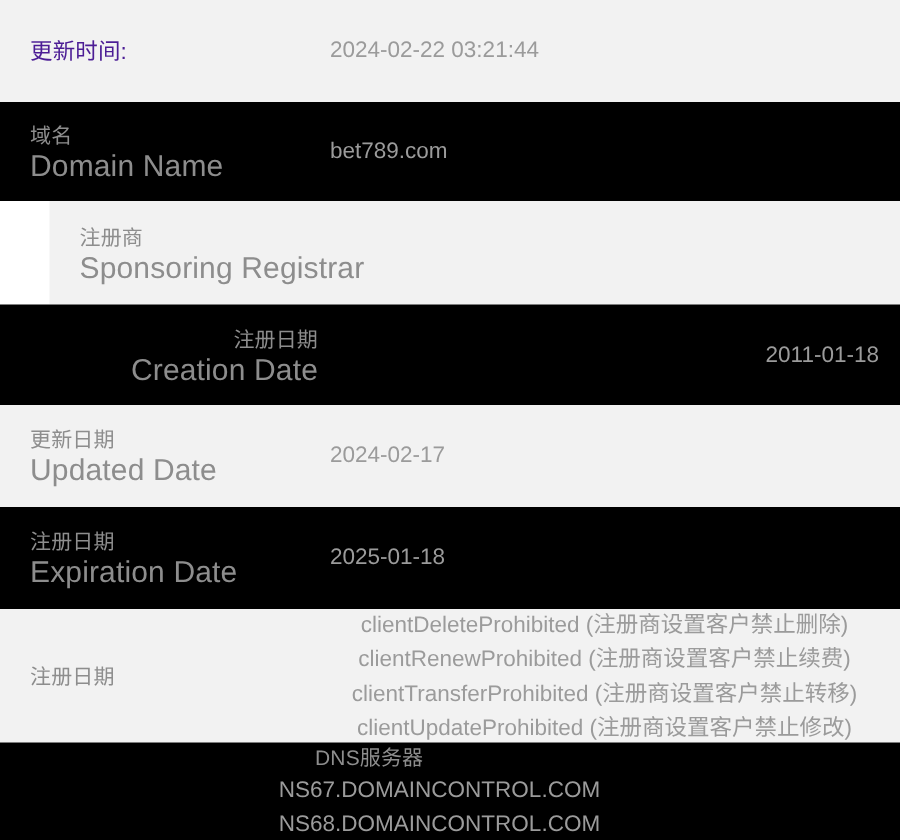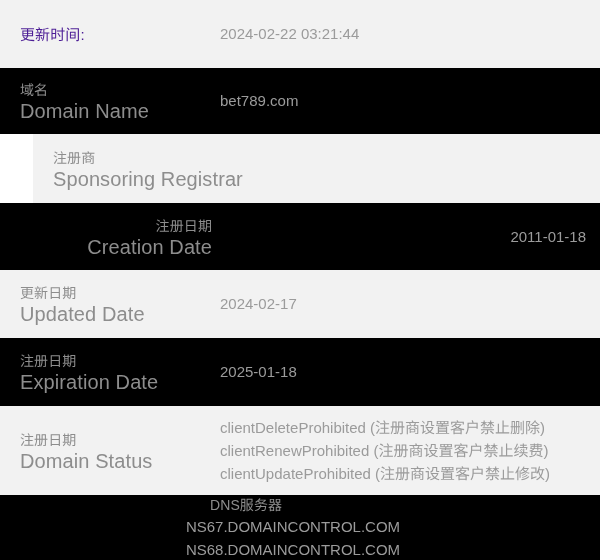--- a/index.html
+++ b/index.html
@@ -84,20 +84,21 @@
   }
   .value-line {
     display: block;
     font-size: 15px;
     line-height: 22px;
     color: #9b9b9b;
     white-space: nowrap;
   }
   .value-cell.multi .value-line {
     line-height: 23px;
+    text-align: center;
   }
 </style>
 </head>
 <body>
 
 <div id="whois-table">
 
   <div class="whois-row shade-a row-h-68">
     <div class="label-cell">
       <span class="label-single">更新时间:</span>
@@ -150,25 +151,25 @@
       <span class="label-en">Expiration Date</span>
     </div>
     <div class="value-cell">
       <span class="value-line">2025-01-18</span>
     </div>
   </div>
 
   <div class="whois-row shade-a row-h-89">
     <div class="label-cell">
       <span class="label-cn">注册日期</span>
-      <span class="label-en">Domain Status</span>
     </div>
     <div class="value-cell multi">
       <span class="value-line">clientDeleteProhibited (注册商设置客户禁止删除)</span>
       <span class="value-line">clientRenewProhibited (注册商设置客户禁止续费)</span>
+      <span class="value-line">clientTransferProhibited (注册商设置客户禁止转移)</span>
       <span class="value-line">clientUpdateProhibited (注册商设置客户禁止修改)</span>
     </div>
   </div>
 
   <div class="whois-row shade-b row-h-65">
     <div class="label-cell">
       <span class="label-cn">DNS服务器</span>
     </div>
     <div class="value-cell multi">
       <span class="value-line">NS67.DOMAINCONTROL.COM</span>

